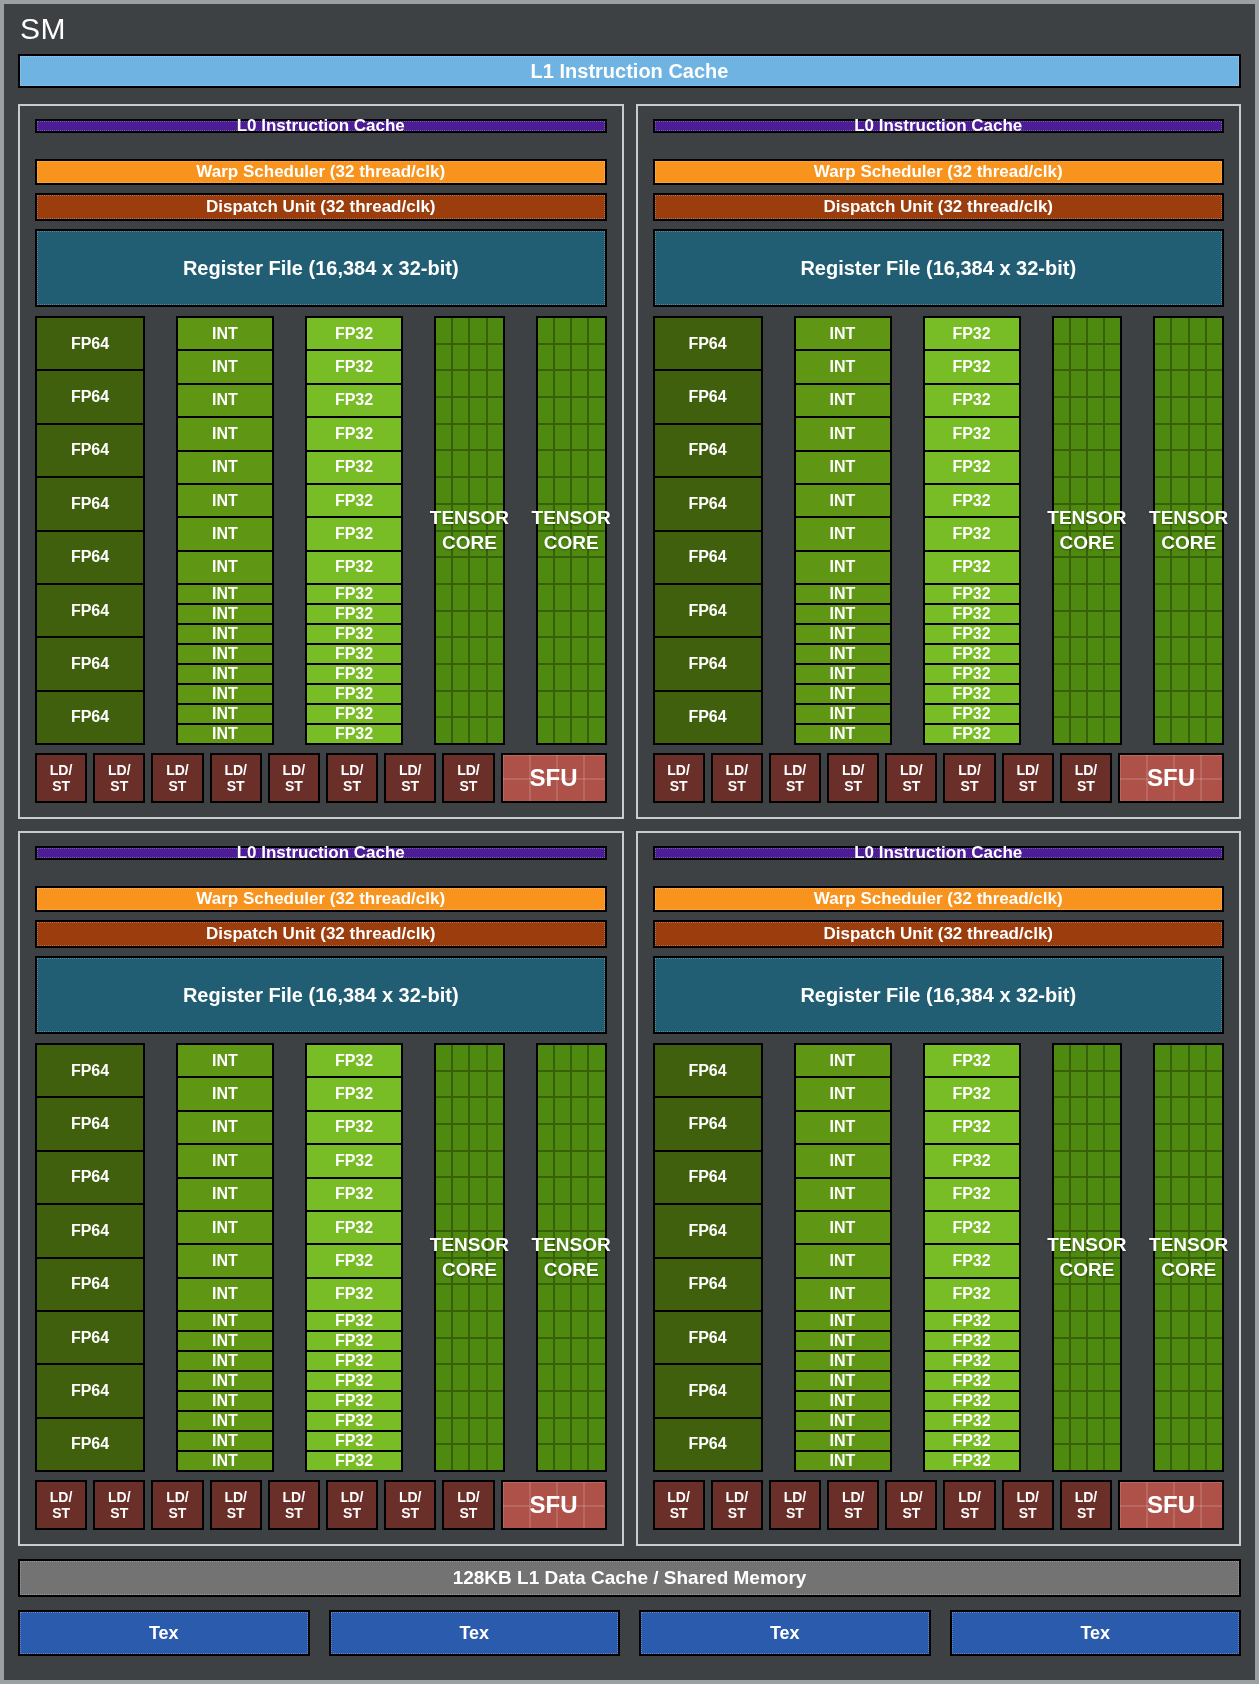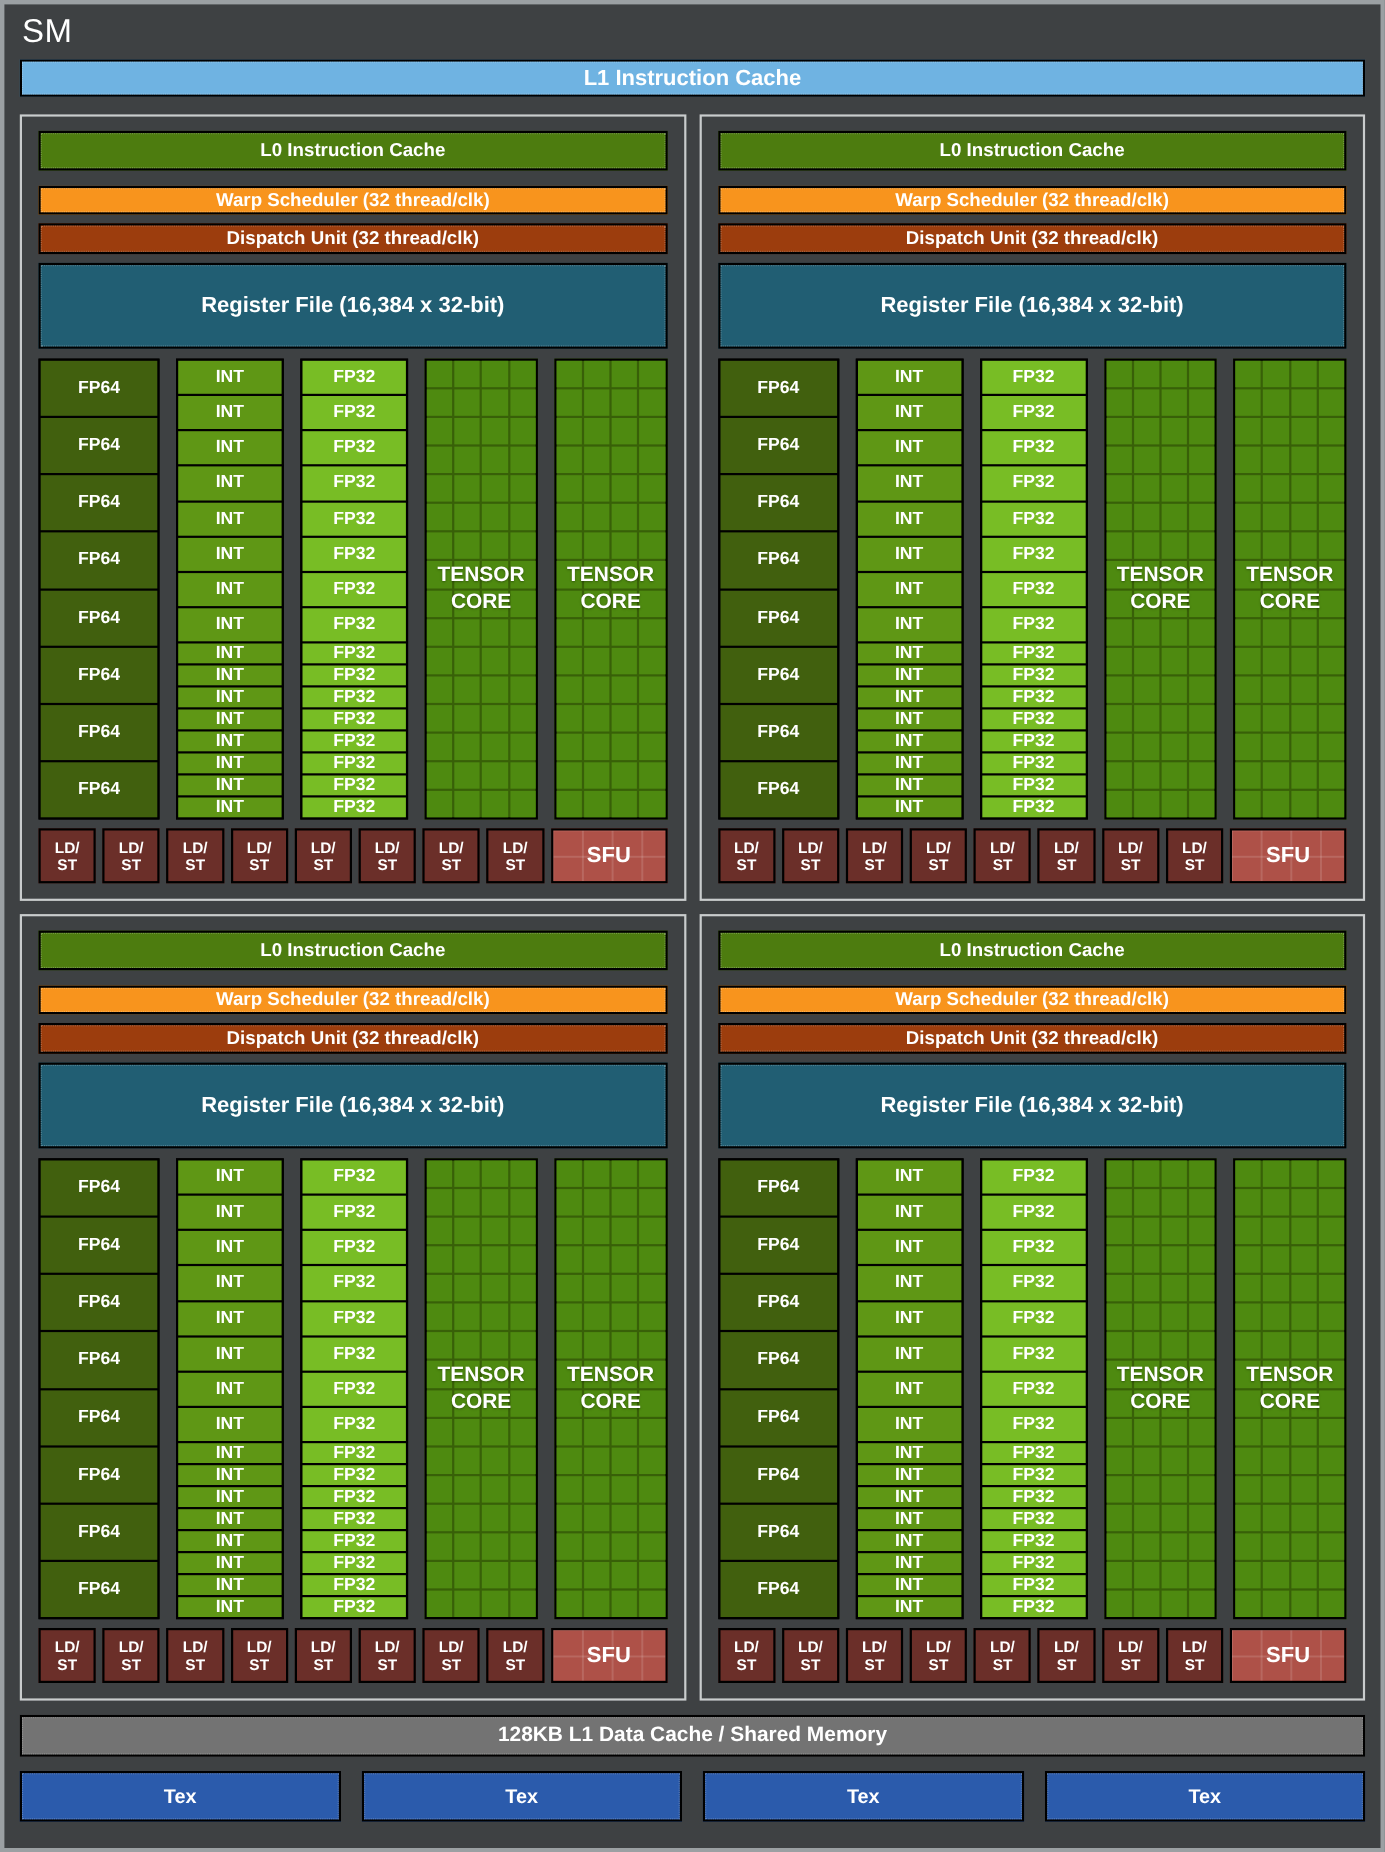--- a/index.html
+++ b/index.html
@@ -28,27 +28,27 @@
     display:grid;grid-template-columns:1fr 1fr;
     column-gap:12px;row-gap:12px;
   }
   .quadrant{
     border:2px solid #c9cccd;
     height:715px;
     padding:13px 15px 14px;
     display:flex;flex-direction:column;
     background:#3e4143;
   }
-  .l0{height:36px;background:#4d7c0f;font-size:17px;margin-bottom:14px;}
+  .l0{height:14px;background:#4c1d95;font-size:17px;margin-bottom:26px;}
   .warp{height:26px;background:#f8941d;font-size:17px;margin-bottom:8px;}
   .dispatch{height:28px;background:#9c3d0d;font-size:17px;margin-bottom:8px;}
   .regfile{height:78px;background:#215e73;font-size:20px;margin-bottom:9px;}
   .core-grid{
     flex:1;min-height:0;
-    display:flex;gap:15px;
+    display:flex;gap:31px;
     margin-bottom:8px;
   }
   .core-col{
     display:grid;gap:2px;
     background:#000;border:2px solid #000;
   }
   .fp64-col{width:110px;grid-template-rows:repeat(8,1fr);}
   .pair{width:98px;grid-template-columns:1fr;grid-template-rows:repeat(8,1fr);}
   .cell{
     display:flex;align-items:center;justify-content:center;
@@ -77,21 +77,21 @@
     color:#fff;font-weight:bold;font-size:14px;line-height:1.15;text-align:left;
   }
   .sfu{
     width:106px;border:2px solid #000;
     background-color:#ae5148;
     background-image:
       linear-gradient(rgba(255,255,255,.13) 2px, transparent 2px),
       linear-gradient(90deg, rgba(255,255,255,.13) 2px, transparent 2px);
     background-size:27px 24px;background-position:-1px -1px;
     display:flex;align-items:center;justify-content:center;
-    color:#fff;font-weight:bold;font-size:20px;
+    color:#fff;font-weight:bold;font-size:24px;
   }
   .l1data{height:38px;background:#737373;font-size:19px;margin-top:13px;}
   .tex-row{display:flex;gap:19px;margin-top:13px;}
   .tex{flex:1;height:46px;background:#2b5bac;font-size:18px;}
 </style>
 </head>
 <body>
 
 <div class="sm-frame">
   <div class="sm-title">SM</div>

